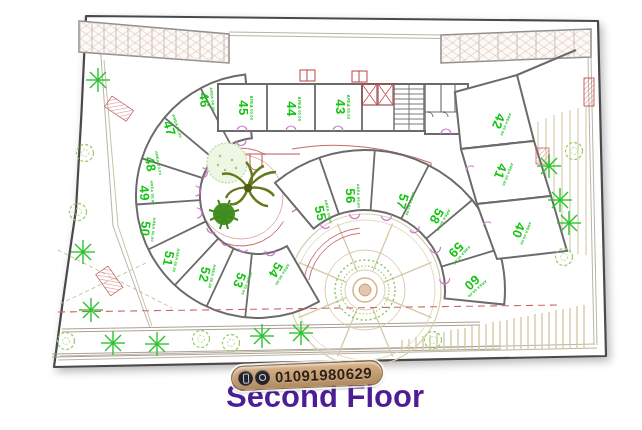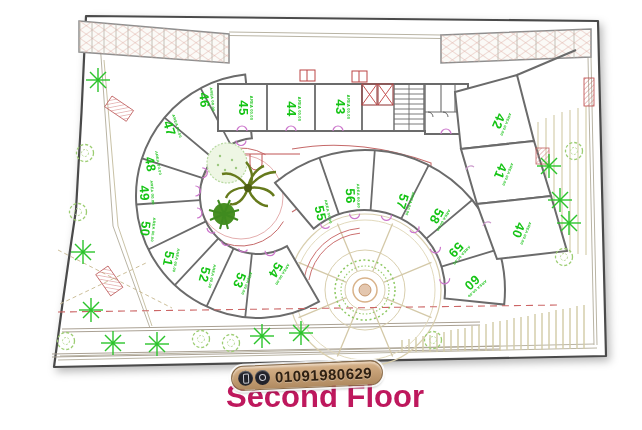--- a/index.html
+++ b/index.html
@@ -18,21 +18,21 @@
   .r44{left:293px;top:109px;--r:90deg}.r45{left:245px;top:108px;--r:90deg}
   .r46{left:206px;top:100px;--r:84deg}.r47{left:171px;top:128px;--r:72deg}
   .r48{left:152px;top:164px;--r:80deg}.r49{left:146px;top:193px;--r:86deg}
   .r50{left:147px;top:229px;--r:96deg}.r51{left:170px;top:259px;--r:102deg}
   .r52{left:206px;top:275px;--r:103deg}.r53{left:241px;top:281px;--r:112deg}
   .r54{left:277px;top:271px;--r:122deg}.r55{left:322px;top:213px;--r:78deg}
   .r56{left:352px;top:196px;--r:88deg}.r57{left:404px;top:202px;--r:107deg}
   .r58{left:438px;top:217px;--r:120deg}.r59{left:457px;top:251px;--r:132deg}
   .r60{left:473px;top:284px;--r:138deg}
   .floor-title{position:absolute;left:160px;width:330px;top:379px;z-index:5;margin:0;
-    text-align:center;font-size:31px;font-weight:bold;color:#be185d;letter-spacing:0;}
+    text-align:center;font-size:31px;font-weight:bold;color:#4c1d95;letter-spacing:0;}
   .badge{position:absolute;left:231px;top:363px;width:152px;height:25px;z-index:6;
     display:flex;align-items:center;gap:2px;padding:0 6px;box-sizing:border-box;
     background:linear-gradient(#d8b38a,#b08a60);border:1px solid #8a6b48;border-radius:13px;
     box-shadow:0 0 0 2px rgba(255,255,255,.85), 0 2px 3px rgba(0,0,0,.35),
       inset 0 2px 2px rgba(255,255,255,.45);transform:rotate(-2.5deg);}
   .bicon{width:15px;height:15px;border-radius:50%;background:#23232b;position:relative;
     flex:0 0 auto;box-shadow:inset 0 1px 1px rgba(255,255,255,.35);}
   .bicon.phone::after{content:"";position:absolute;left:5px;top:3px;width:4px;height:8px;
     border:1px solid #cfcfd6;border-radius:1.5px;}
   .bicon.wa::after{content:"";position:absolute;left:3.5px;top:3.5px;width:5px;height:5px;

